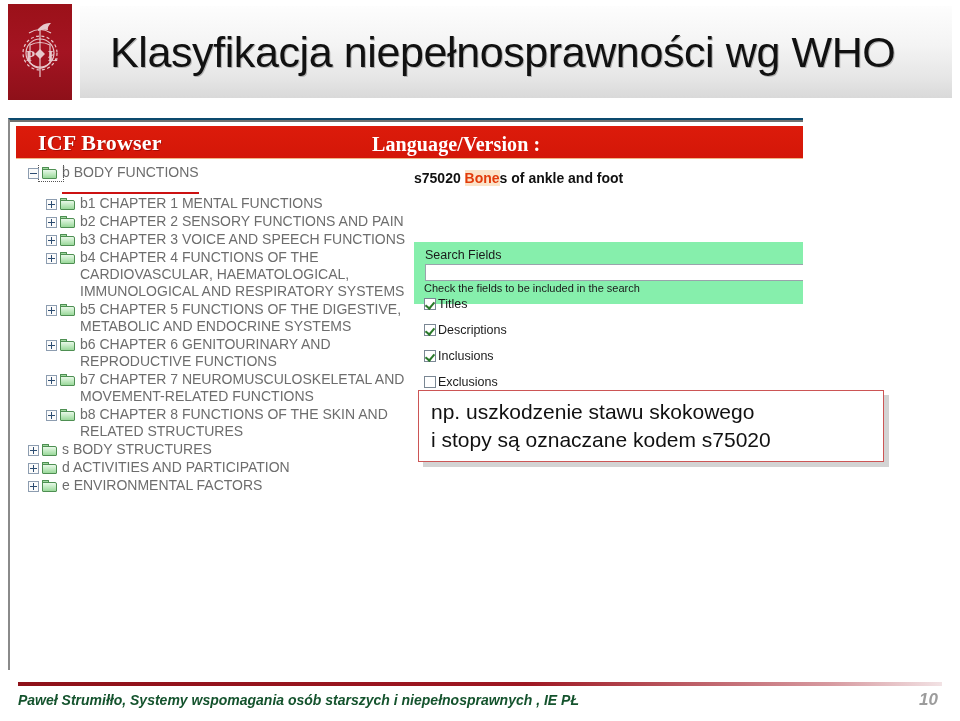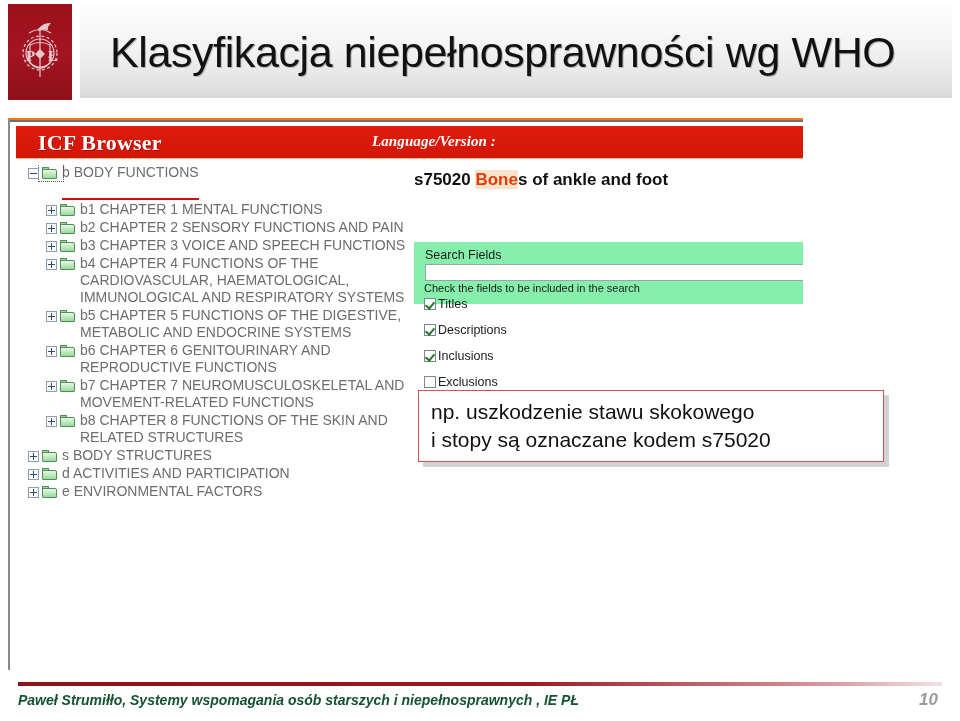--- a/index.html
+++ b/index.html
@@ -54,21 +54,21 @@
     font-family: "Liberation Sans", sans-serif;
   }
 
   
   #icf-browser {
     position: absolute;
     left: 8px; top: 118px;
     width: 795px; height: 552px;
     background: #ffffff;
     border-left: 2px solid #8a8a8a;
-    border-top: 2px solid #f97316;
+    border-top: 2px solid #0c4a6e;
     box-sizing: border-box;
     overflow: hidden;
   }
   #browser-topline {
     position: absolute;
     left: 0; top: 0;
     width: 952px; height: 2px;
     background: #707070;
   }
 
@@ -88,25 +88,24 @@
     font-size: 22px;
     font-weight: bold;
     color: #ffffff;
     letter-spacing: 0.2px;
     text-shadow: 1px 1px 0 rgba(120,0,0,0.5);
   }
   #lang-label {
     position: absolute;
     left: 356px; top: 7px;
     font-family: "Liberation Serif", serif;
-    font-size: 15px;
+    font-size: 20px;
     font-weight: bold;
     color: #ffffff;
     letter-spacing: 0.1px;
-    font-style: italic;
   }
   #lang-select {
     position: absolute;
     left: 513px; top: 5px;
     width: 325px; height: 21px;
     background: #ffffff;
     border: 1px solid #2a2a2a;
     box-sizing: border-box;
   }
   #lang-select-value {
@@ -227,41 +226,41 @@
     letter-spacing: 0px;
   }
   .tree-label.root { color: #7a7a7a; }
   .lvl-1 { margin-left: 12px; }
   .lvl-2 { margin-left: 30px; }
 
   .tree-row.selected .tree-label {
     color: #6d6d6d;
     border-bottom: 2px solid #cc1111;
     display: inline-block;
-    padding-bottom: 17px;
+    padding-bottom: 11px;
   }
   .focus-ring {
     position: absolute;
     left: 10px; top: -1px;
     width: 26px; height: 19px;
     border: 1px dotted #555555;
     box-sizing: border-box;
     pointer-events: none;
   }
 
   
   #content-pane {
     position: absolute;
     left: 400px; top: 44px;
     width: 548px; height: 500px;
   }
   #result-heading {
     position: absolute;
     left: 4px; top: 6px;
-    font-size: 17px;
+    font-size: 14px;
     font-weight: bold;
     color: #111111;
     white-space: nowrap;
     font-family: "Liberation Sans", sans-serif;
   }
   #result-heading .hl {
     color: #e23b0b;
     background: #fbe3c9;
   }
 

